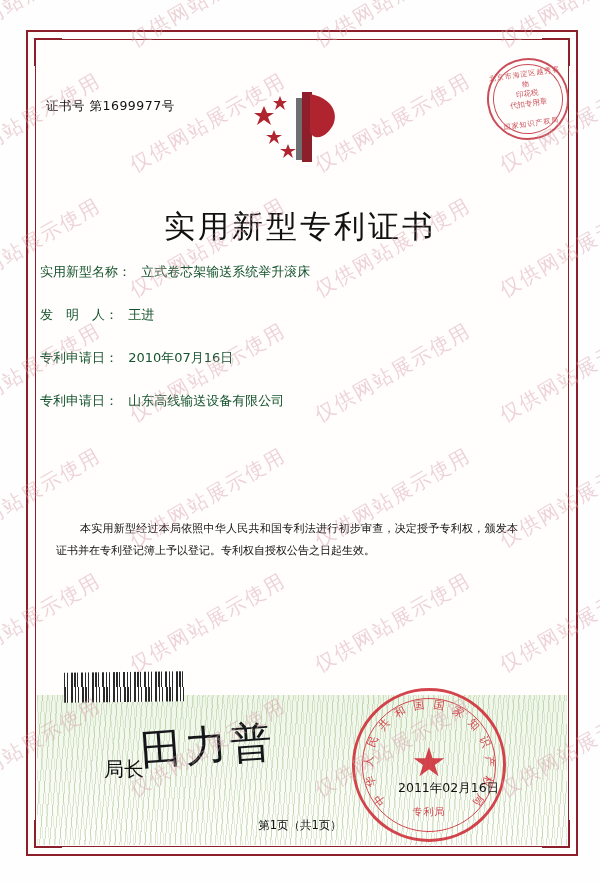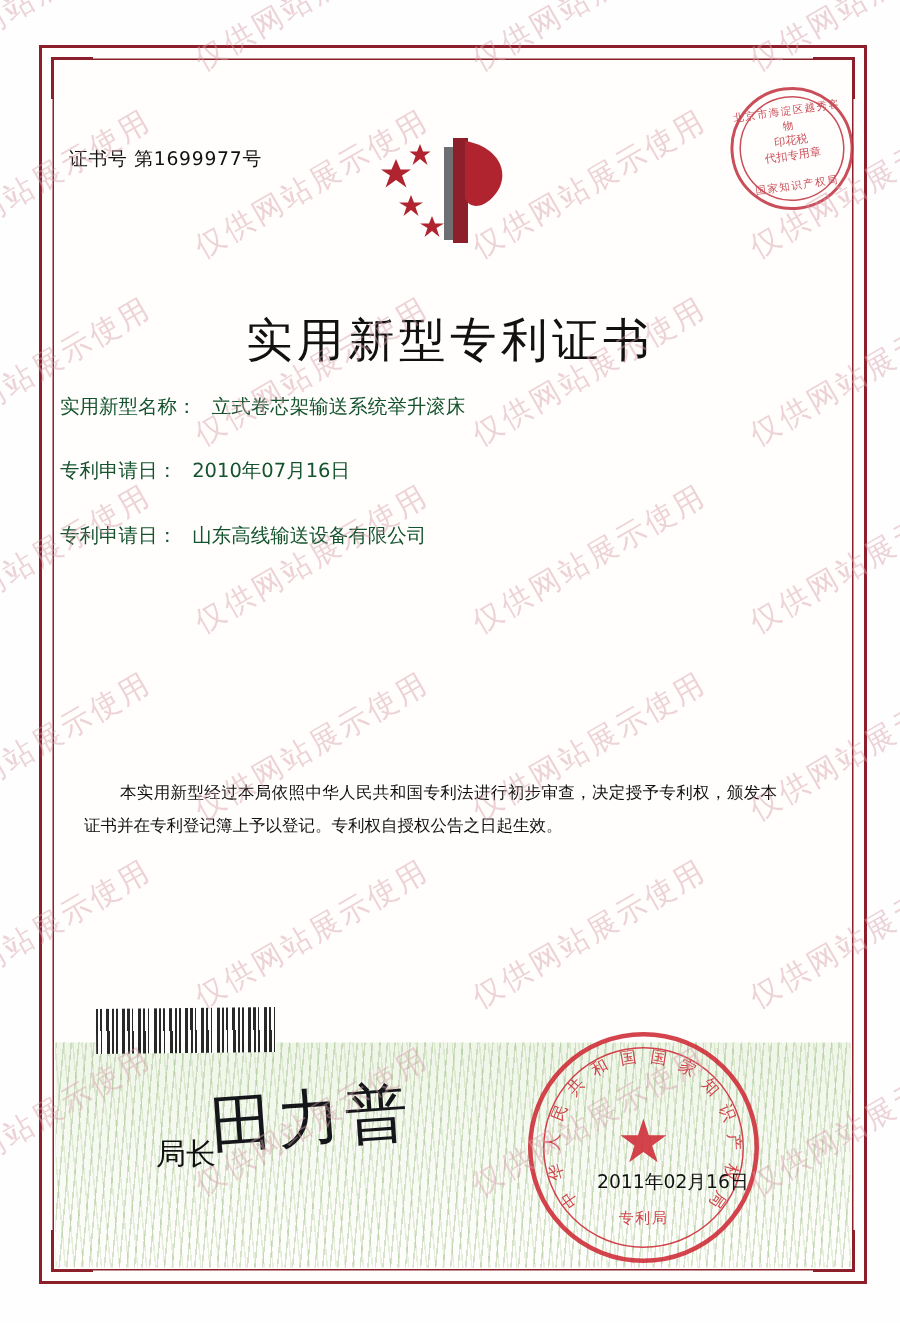--- a/index.html
+++ b/index.html
@@ -355,20 +355,24 @@
     </div>
 
     <h1 class="main-title">实用新型专利证书</h1>
 
     <div class="fields">
       <div class="field-row">
         <span class="field-label">实用新型名称：</span>
         <span class="field-value">立式卷芯架输送系统举升滚床</span>
       </div>
       <div class="field-row">
+        <span class="field-label">发　明　人：</span>
+        <span class="field-value">王进</span>
+      </div>
+      <div class="field-row">
         <span class="field-label">专利申请日：</span>
         <span class="field-value">2010年07月16日</span>
       </div>
       <div class="field-row">
         <span class="field-label">专利申请日：</span>
         <span class="field-value">山东高线输送设备有限公司</span>
       </div>
     </div>
 
     <div class="paras">
@@ -397,20 +401,21 @@
           <div class="circ-char" style="transform: rotate(48.0769deg);">知</div>
           <div class="circ-char" style="transform: rotate(67.3077deg);">识</div>
           <div class="circ-char" style="transform: rotate(86.5385deg);">产</div>
           <div class="circ-char" style="transform: rotate(105.769deg);">权</div>
           <div class="circ-char" style="transform: rotate(125deg);">局</div>
         </div>
     </div>
 
     <div class="seal-date">2011年02月16日</div>
 
+    <div class="page-footer">第1页（共1页）</div>
   </div>
 
   <div class="watermark-layer">
       <div class="wm" style="left: -60px; top: 30px;">仅供网站展示使用</div>
       <div class="wm" style="left: 125px; top: 30px;">仅供网站展示使用</div>
       <div class="wm" style="left: 310px; top: 30px;">仅供网站展示使用</div>
       <div class="wm" style="left: 495px; top: 30px;">仅供网站展示使用</div>
       <div class="wm" style="left: -60px; top: 155px;">仅供网站展示使用</div>
       <div class="wm" style="left: 125px; top: 155px;">仅供网站展示使用</div>
       <div class="wm" style="left: 310px; top: 155px;">仅供网站展示使用</div>

